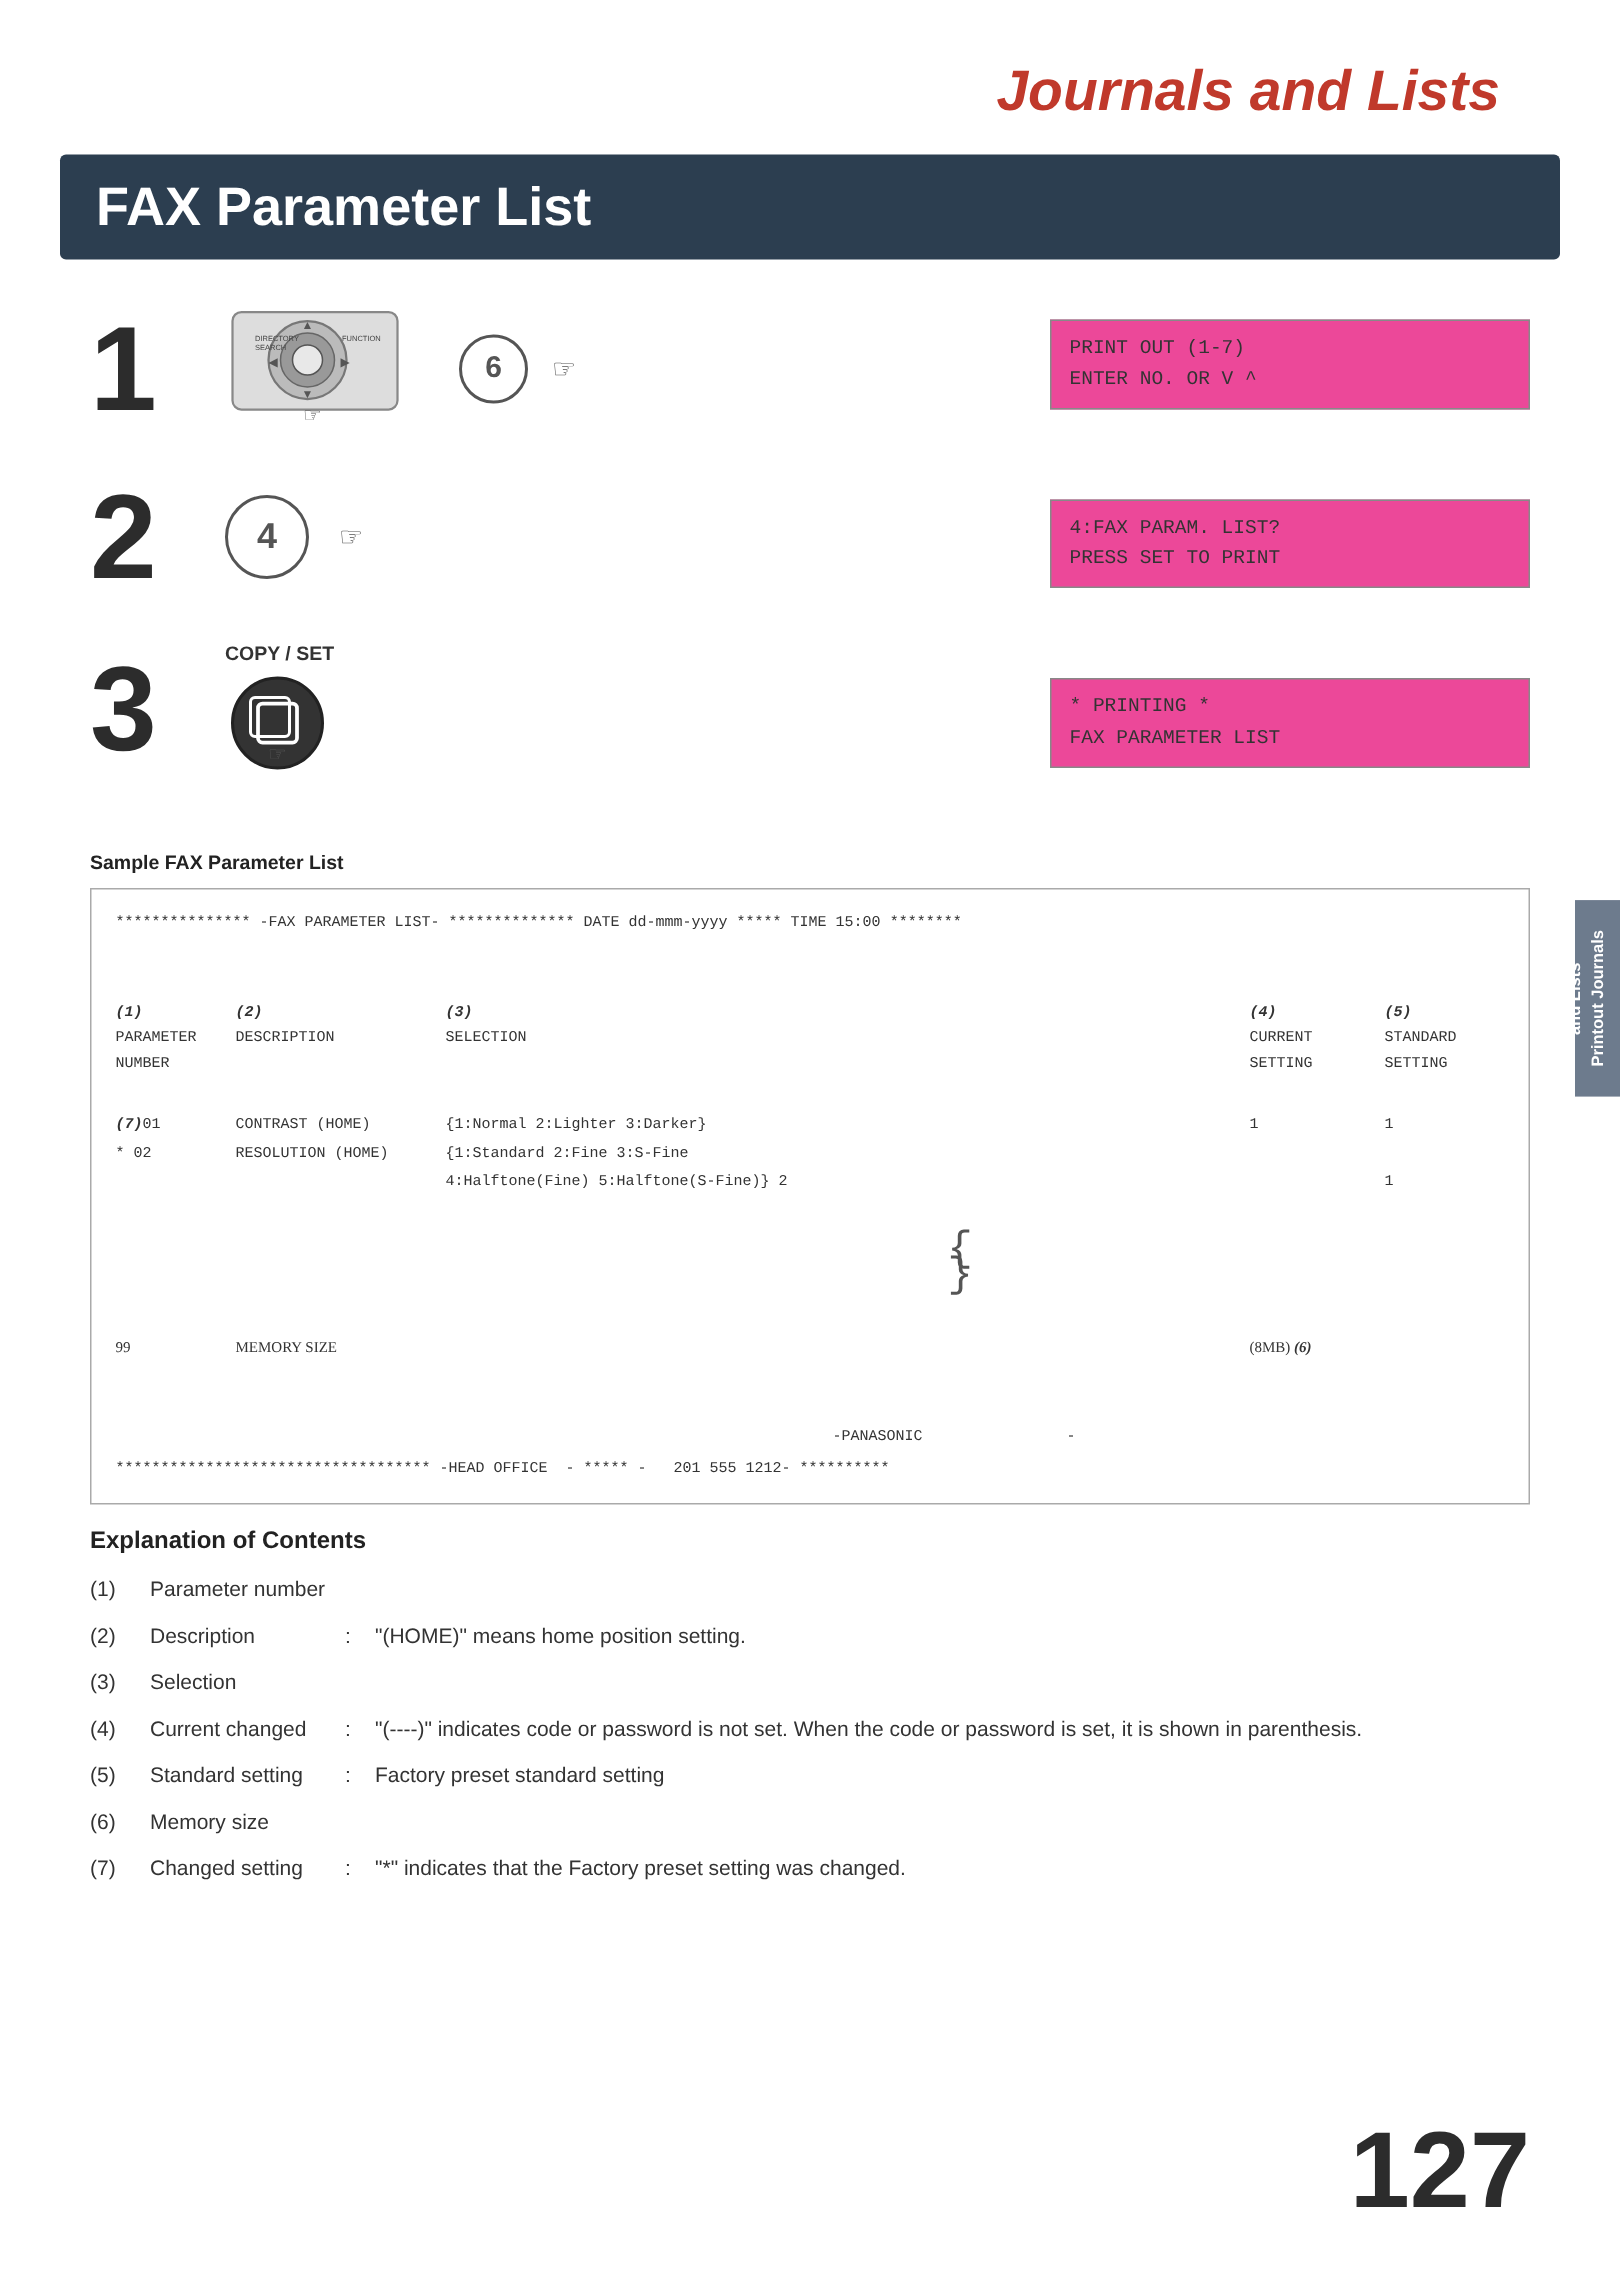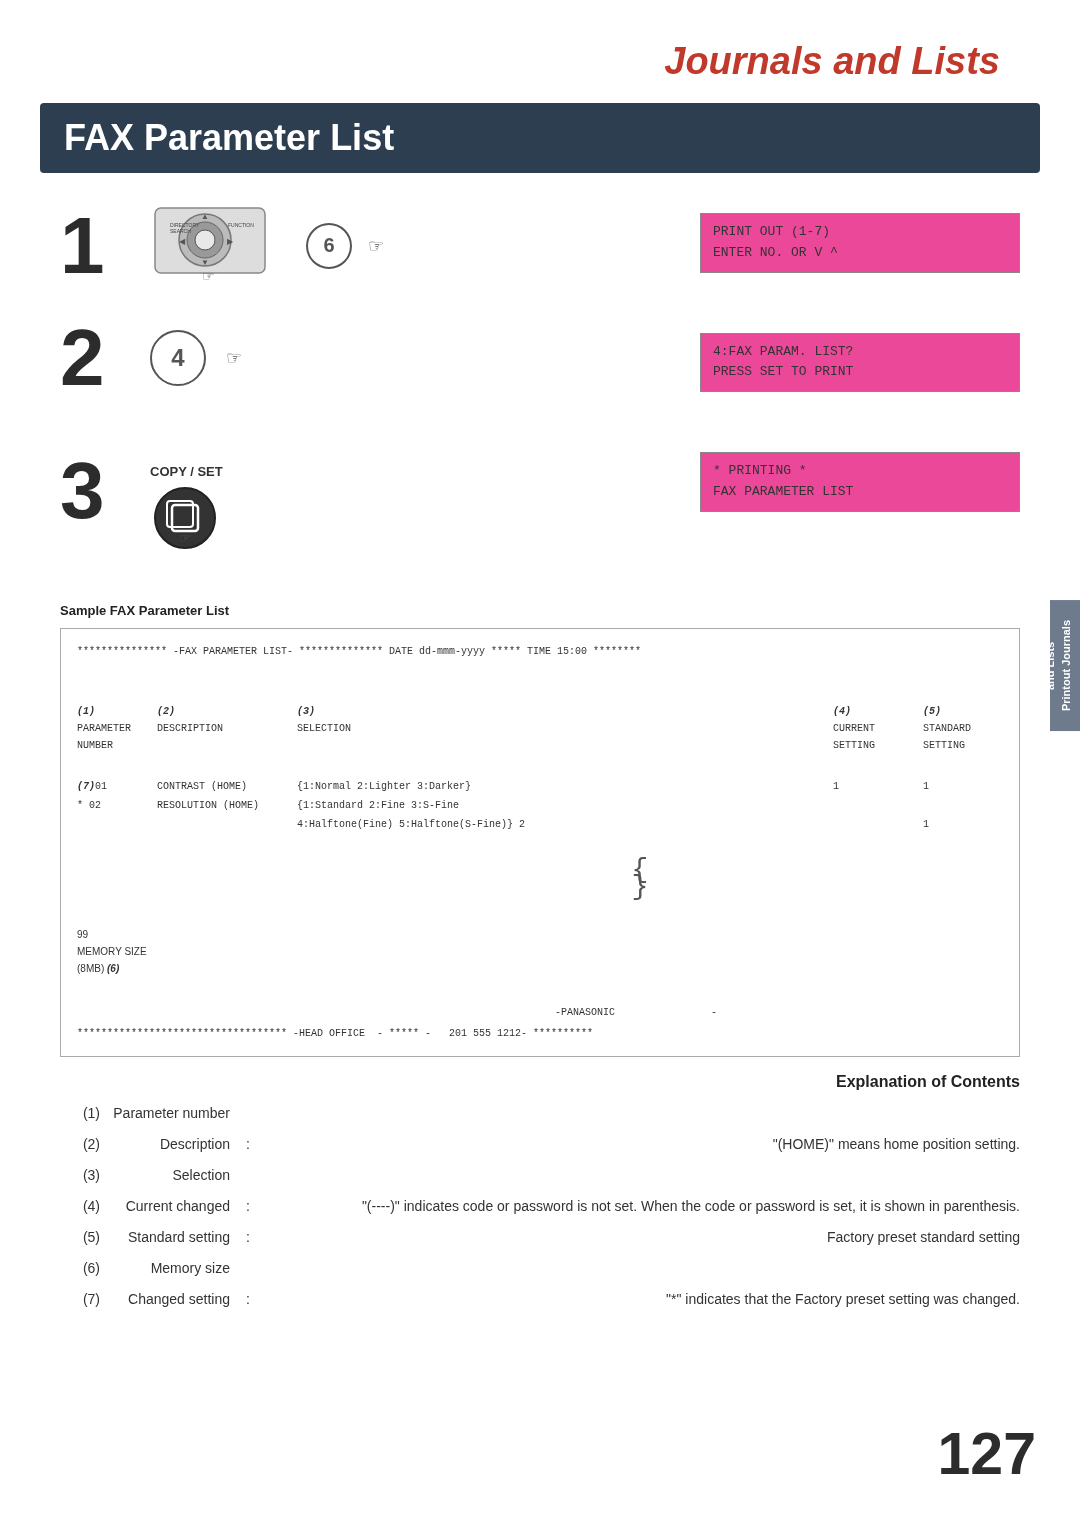--- a/index.html
+++ b/index.html
@@ -71,21 +71,20 @@
       font-size: 20px;
       font-weight: bold;
       color: #555;
       background: #fff;
     }
     .step-label {
       font-size: 13px;
       font-weight: bold;
       color: #333;
       margin-bottom: 4px;
-      margin-top: 36px;
     }
     .hand-icon {
       font-size: 18px;
       color: #555;
     }
 
     
     .steps-right {
       width: 320px;
       display: flex;
@@ -123,21 +122,20 @@
       background: #fff;
     }
     .sample-header-row {
       font-size: 10px;
       margin-bottom: 24px;
     }
 
     
     .explanation-section {
       margin: 16px 60px 20px 60px;
-      text-align: right;
     }
     .explanation-title {
       font-size: 16px;
       font-weight: bold;
       color: #222;
       margin-bottom: 12px;
     }
     .explanation-item {
       display: flex;
       margin-bottom: 10px;
@@ -158,22 +156,22 @@
       flex-shrink: 0;
     }
     .exp-desc {
       flex: 1;
     }
 
     
     .page-number {
       position: absolute;
       bottom: 40px;
-      right: 44px;
-      font-size: 59px;
+      right: 60px;
+      font-size: 72px;
       font-weight: bold;
       color: #2c2c2c;
     }
 
     
     .control-panel-wrapper {
       display: flex;
       align-items: center;
       gap: 16px;
     }
@@ -311,21 +309,21 @@
       <div style="width:90px;"></div>
       <div style="width:80px;">1</div>
     </div>
     <br>
     
     <div style="text-align:center; font-size:28px; color:#555; line-height:0.6; font-family:'Courier New',monospace; margin: 8px 0 12px 200px;">
       {<br>}
     </div>
     <br>
     
-    <div style="display:flex; gap:0; font-size:10px; font-family:Liberation Sans, sans-serif; margin-bottom: 8px; flex-direction: column;">
+    <div style="display:flex; gap:0; font-size:10px; font-family:Liberation Serif, serif; margin-bottom: 24px;">
       <div style="width:80px;">99</div>
       <div style="width:140px;">MEMORY SIZE</div>
       <div style="flex:1;"></div>
       <div style="width:90px;">(8MB) <span class="italic bold-mono">(6)</span></div>
       <div style="width:80px;"></div>
     </div>
     <br>
     
     <div style="font-size:10px; font-family:'Courier New',monospace; margin-bottom:4px; text-align:center;">
       &nbsp;&nbsp;&nbsp;&nbsp;&nbsp;&nbsp;&nbsp;&nbsp;&nbsp;&nbsp;&nbsp;&nbsp;&nbsp;&nbsp;&nbsp;&nbsp;&nbsp;&nbsp;&nbsp;&nbsp;&nbsp;&nbsp;&nbsp;&nbsp;&nbsp;&nbsp;&nbsp;&nbsp;&nbsp;&nbsp;&nbsp;&nbsp;-PANASONIC&nbsp;&nbsp;&nbsp;&nbsp;&nbsp;&nbsp;&nbsp;&nbsp;&nbsp;&nbsp;&nbsp;&nbsp;&nbsp;&nbsp;&nbsp;&nbsp;-

